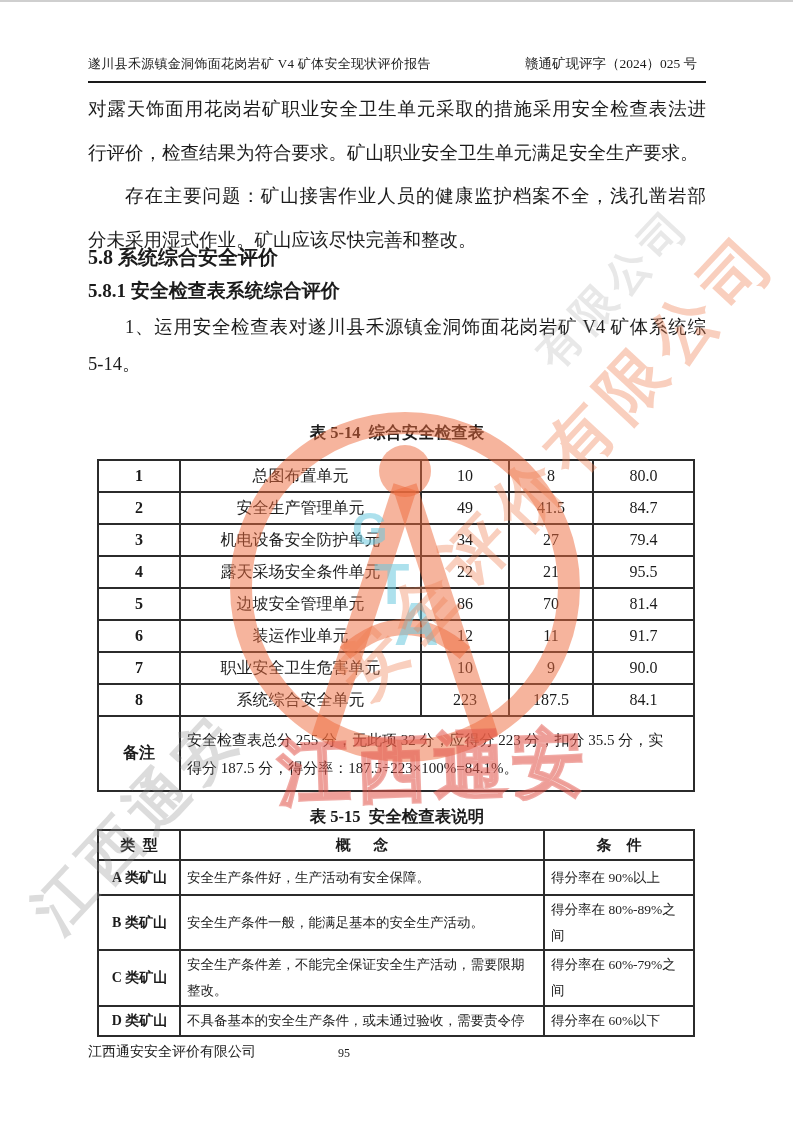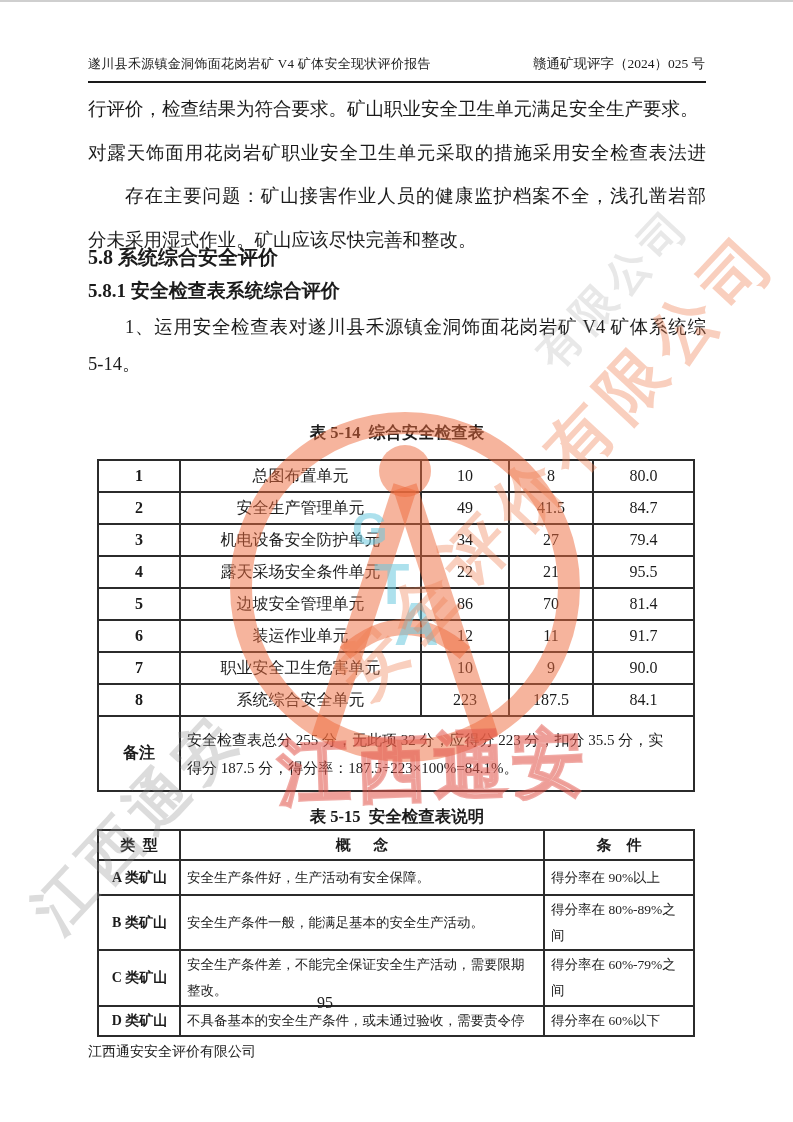--- a/index.html
+++ b/index.html
@@ -8,21 +8,21 @@
     width:793px;height:1122px;
     background:#ffffff;
     overflow:hidden;
     font-family:"Liberation Serif","DejaVu Serif",serif;
     color:#1b1b1b;
     box-sizing:border-box;
     border-top:2px solid #cfcfcf;
   }
   
   .hdr-left{position:absolute;left:88px;top:53px;font-size:13px;letter-spacing:.3px;}
-  .hdr-right{position:absolute;right:88px;top:53px;font-size:13.5px;}
+  .hdr-right{position:absolute;right:96px;top:53px;font-size:13.5px;}
   .hdr-rule{position:absolute;left:88px;top:79px;width:618px;border-top:2px solid #1a1a1a;}
   
   .bodyblock{position:absolute;left:88px;width:618px;font-size:18.5px;line-height:43.5px;}
   .bt1{top:86px;}
   .line{white-space:nowrap;}
   .jline{text-align:justify;text-align-last:justify;white-space:normal;}
   .indent{text-indent:37px;}
   .h58{position:absolute;left:88px;top:242px;font-size:20px;font-weight:bold;}
   .h581{position:absolute;left:88px;top:276px;font-size:19px;font-weight:bold;}
   .p3{top:307px;line-height:37px;}
@@ -46,21 +46,21 @@
   .t515 td{vertical-align:middle;}
   .t515 td.mtype{font-weight:bold;font-size:14px;text-align:center;padding-left:5px;}
   .t515 td.concept{text-align:left;padding-left:6px;padding-right:10px;line-height:26px;}
   .t515 td.cond{text-align:left;padding-left:6px;padding-right:16px;line-height:26px;}
   .rA td{height:33px;}
   .rB td{height:53px;}
   .rC td{height:54px;}
   .rD td{height:28px;border-radius:10px;}
   
   .ftr-company{position:absolute;left:88px;top:1041px;font-size:14px;}
-  .ftr-page{position:absolute;left:300px;top:992px;width:50px;text-align:center;font-size:16px;}
+  .ftr-page{position:absolute;left:300px;top:1044px;width:50px;text-align:right;font-size:12px;}
   
   .wm{position:absolute;inset:0;pointer-events:none;}
   .wm *{pointer-events:none;}
   .wm-ring{position:absolute;left:227px;top:407px;}
   .wm-letter{position:absolute;font-family:"Liberation Sans","DejaVu Sans",sans-serif;font-weight:bold;color:rgba(105,200,222,0.55);}
   .wm-g{left:352px;top:500px;font-size:46px;}
   .wm-t{left:374px;top:548px;font-size:58px;}
   .wm-a{left:394px;top:586px;font-size:62px;}
   .wm-diag{position:absolute;font-weight:bold;white-space:nowrap;transform-origin:0 50%;}
   .wm-orange{left:350px;top:640px;font-size:66px;letter-spacing:10px;color:rgba(240,130,85,0.38);transform:rotate(-47deg);}
@@ -77,22 +77,22 @@
 </head>
 <body>
 
 <div class="page">
 
   <div class="hdr-left">遂川县禾源镇金洞饰面花岗岩矿 V4 矿体安全现状评价报告</div>
   <div class="hdr-right">赣通矿现评字（2024）025 号</div>
   <div class="hdr-rule"></div>
 
   <div class="bodyblock bt1">
+    <div class="line jline">对露天饰面用花岗岩矿职业安全卫生单元采取的措施采用安全检查表法进</div>
     <div class="line">行评价，检查结果为符合要求。矿山职业安全卫生单元满足安全生产要求。</div>
-    <div class="line jline">对露天饰面用花岗岩矿职业安全卫生单元采取的措施采用安全检查表法进</div>
     <div class="line jline indent">存在主要问题：矿山接害作业人员的健康监护档案不全，浅孔凿岩部</div>
     <div class="line">分未采用湿式作业。矿山应该尽快完善和整改。</div>
   </div>
 
   <div class="h58">5.8 系统综合安全评价</div>
   <div class="h581">5.8.1 安全检查表系统综合评价</div>
 
   <div class="bodyblock p3">
     <div class="line jline indent">1、运用安全检查表对遂川县禾源镇金洞饰面花岗岩矿 V4 矿体系统综</div>
     <div class="line">5-14。</div>

